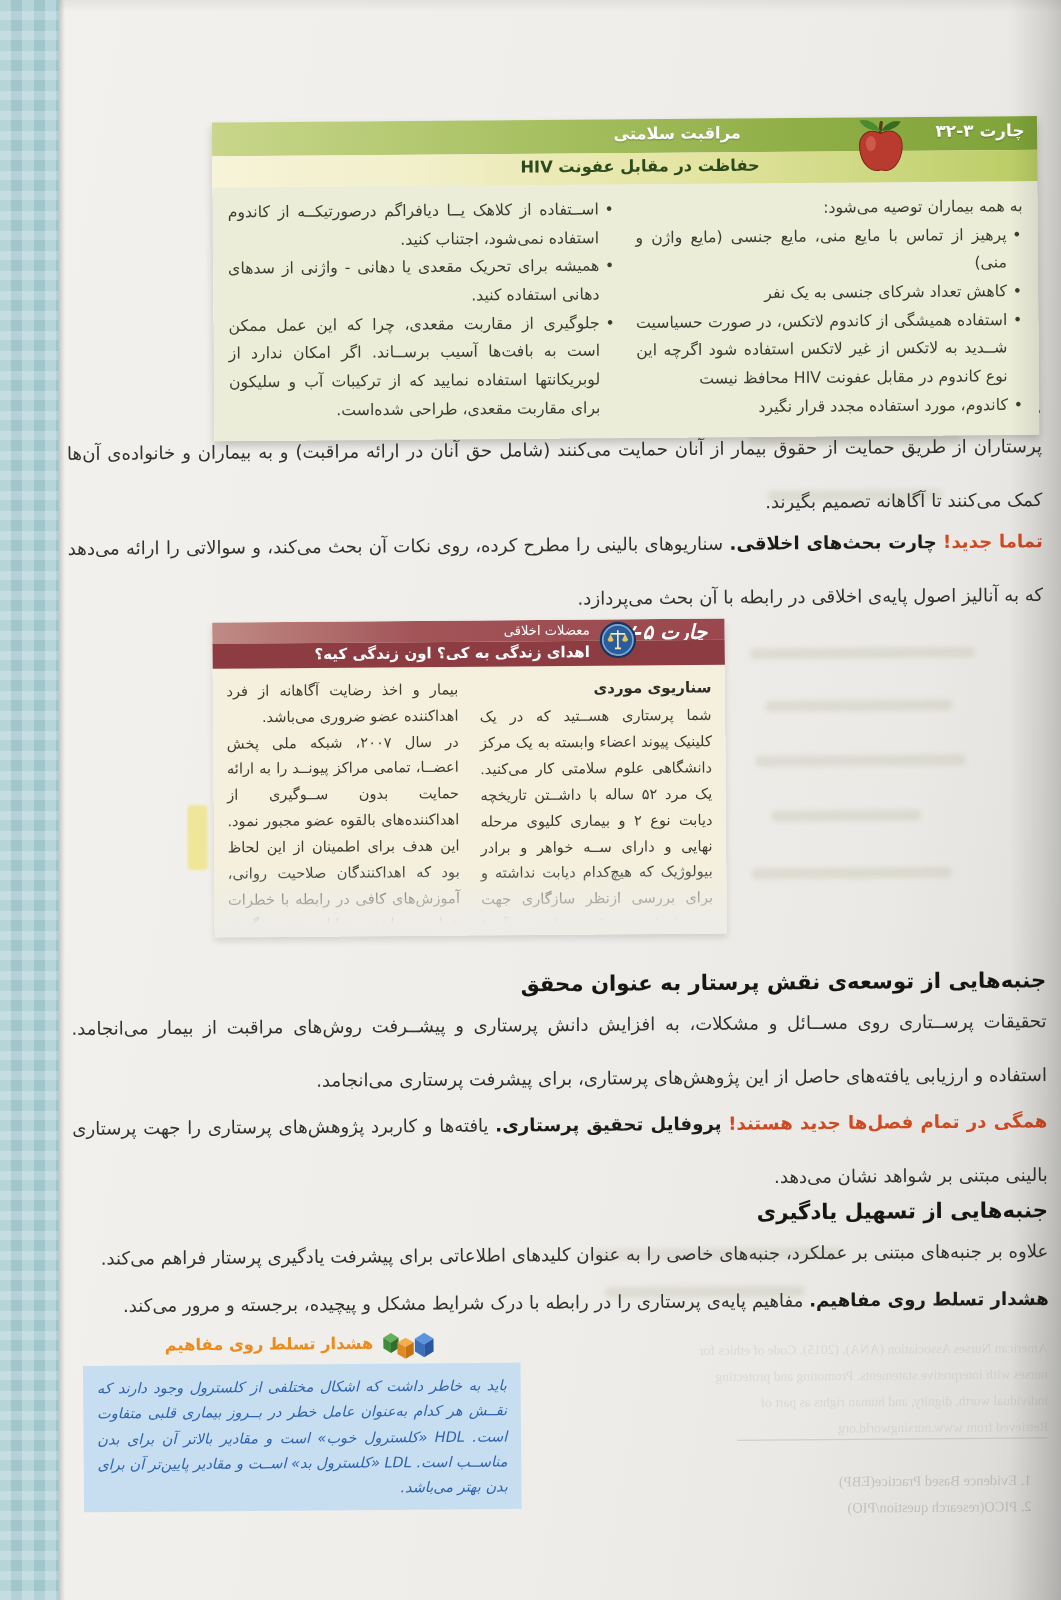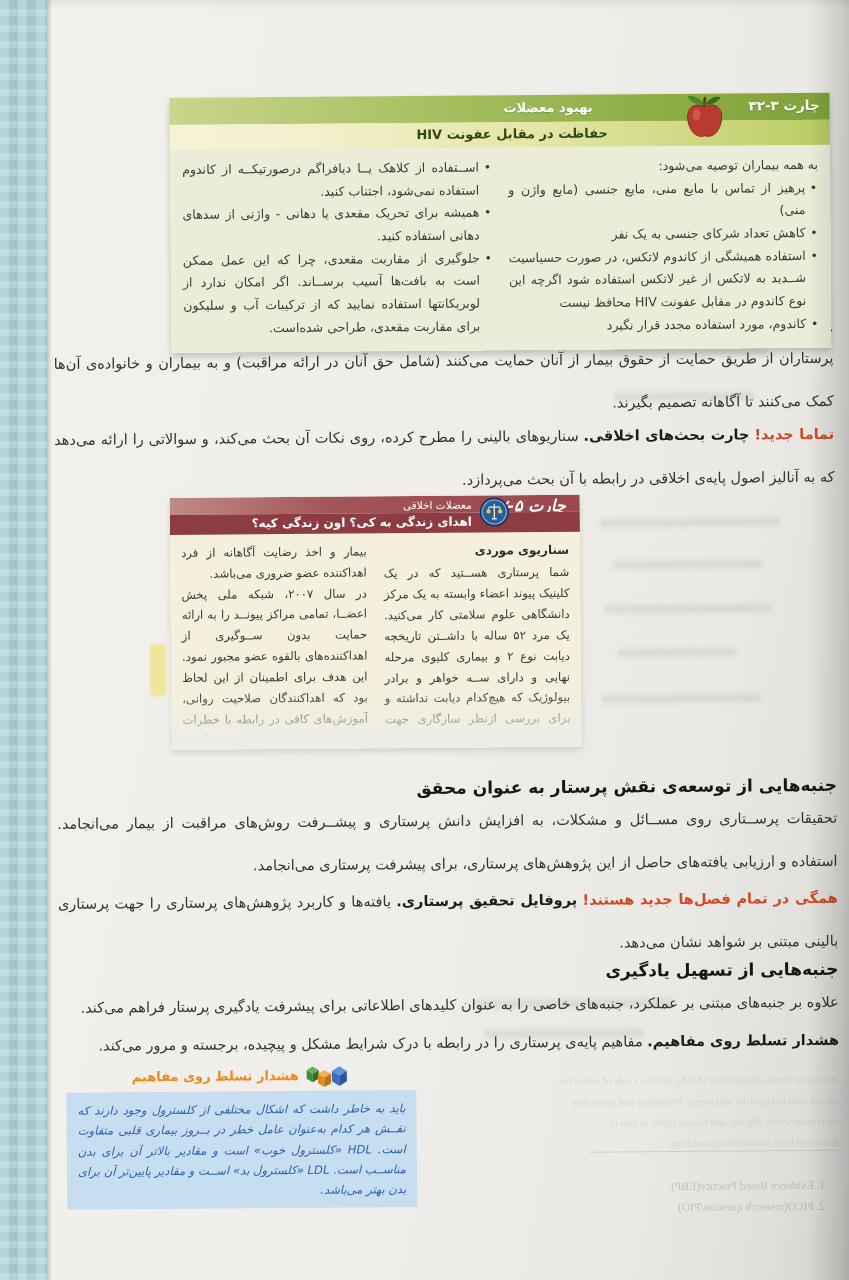--- a/index.html
+++ b/index.html
@@ -117,21 +117,21 @@
     <section id="chart1">
       <div class="c1-bar1">
         <span class="c1-label">چارت ۳-۳۲</span>
         <svg class="c1-apple" viewBox="0 0 44 48">
           <path d="M22 14 C 12 9, 4 15, 5 26 C 6 37, 13 46, 22 43 C 31 46, 38 37, 39 26 C 40 15, 32 9, 22 14 Z" fill="#b93a2e" stroke="#7e2418" stroke-width="0.8"></path>
           <ellipse cx="14" cy="22" rx="4" ry="6" fill="#d8675a" opacity="0.7"></ellipse>
           <rect x="20.6" y="4" width="2.6" height="10" rx="1.2" fill="#5a3a1a" transform="rotate(8 22 9)"></rect>
           <path d="M22 12 C 17 4, 10 2, 5 3.5 C 7.5 9, 14 12, 22 12 Z" fill="#4c8a2f"></path>
           <path d="M22 12 C 27 5, 33 3, 38 4.5 C 35.5 9.5, 29 12, 22 12 Z" fill="#376b22"></path>
         </svg>
-        <span class="c1-cat">بهبود معضلات</span>
+        <span class="c1-cat">مراقبت سلامتی</span>
       </div>
       <div class="c1-bar2">
         <span class="c1-title">حفاظت در مقابل عفونت HIV</span>
       </div>
       <div class="c1-body">
         <div class="c1-col">
           <p>به همه بیماران توصیه می‌شود:</p>
           <p class="bullet">پرهیز از تماس با مایع منی، مایع جنسی (مایع واژن و منی)</p>
           <p class="bullet">کاهش تعداد شرکای جنسی به یک نفر</p>
           <p class="bullet">استفاده همیشگی از کاندوم لاتکس، در صورت حسیاسیت شــدید به لاتکس از غیر لاتکس استفاده شود اگرچه این نوع کاندوم در مقابل عفونت HIV محافظ نیست</p>

